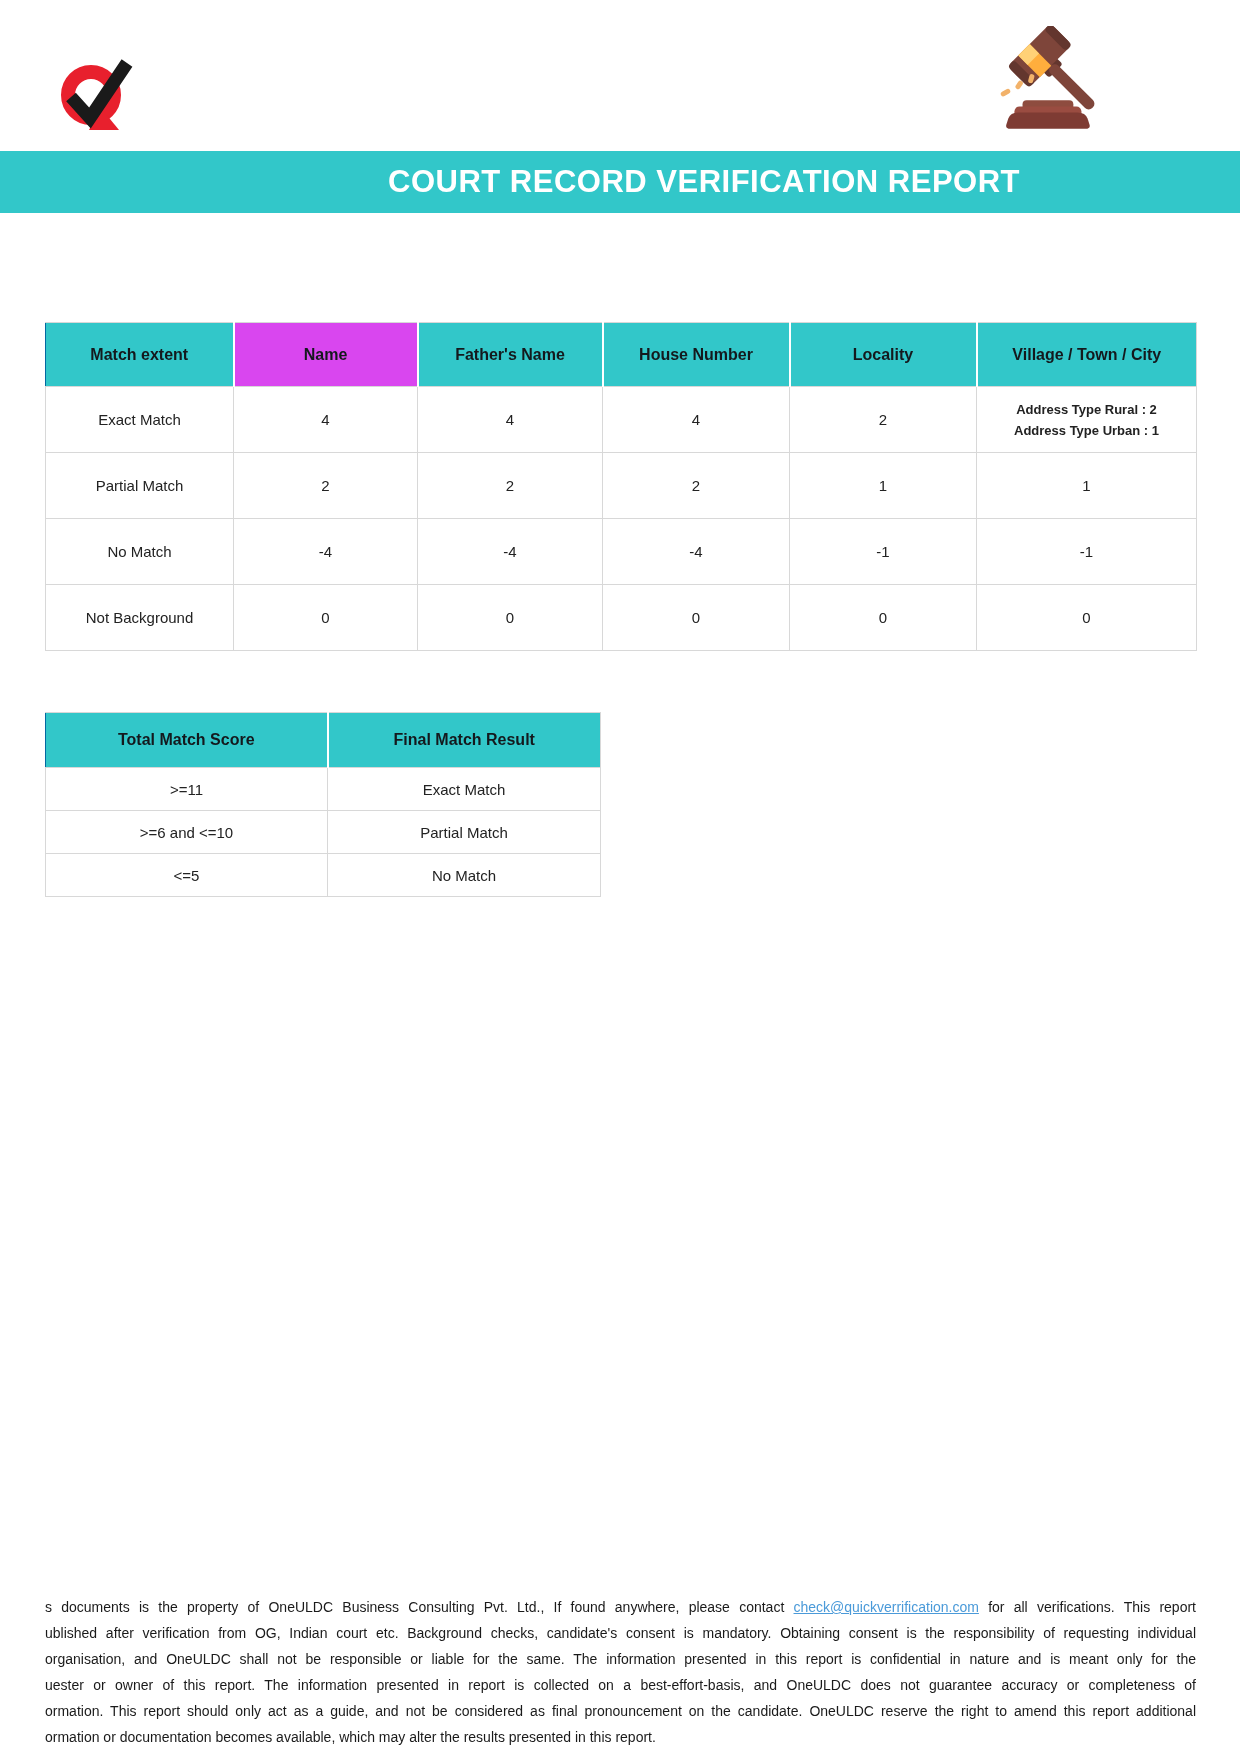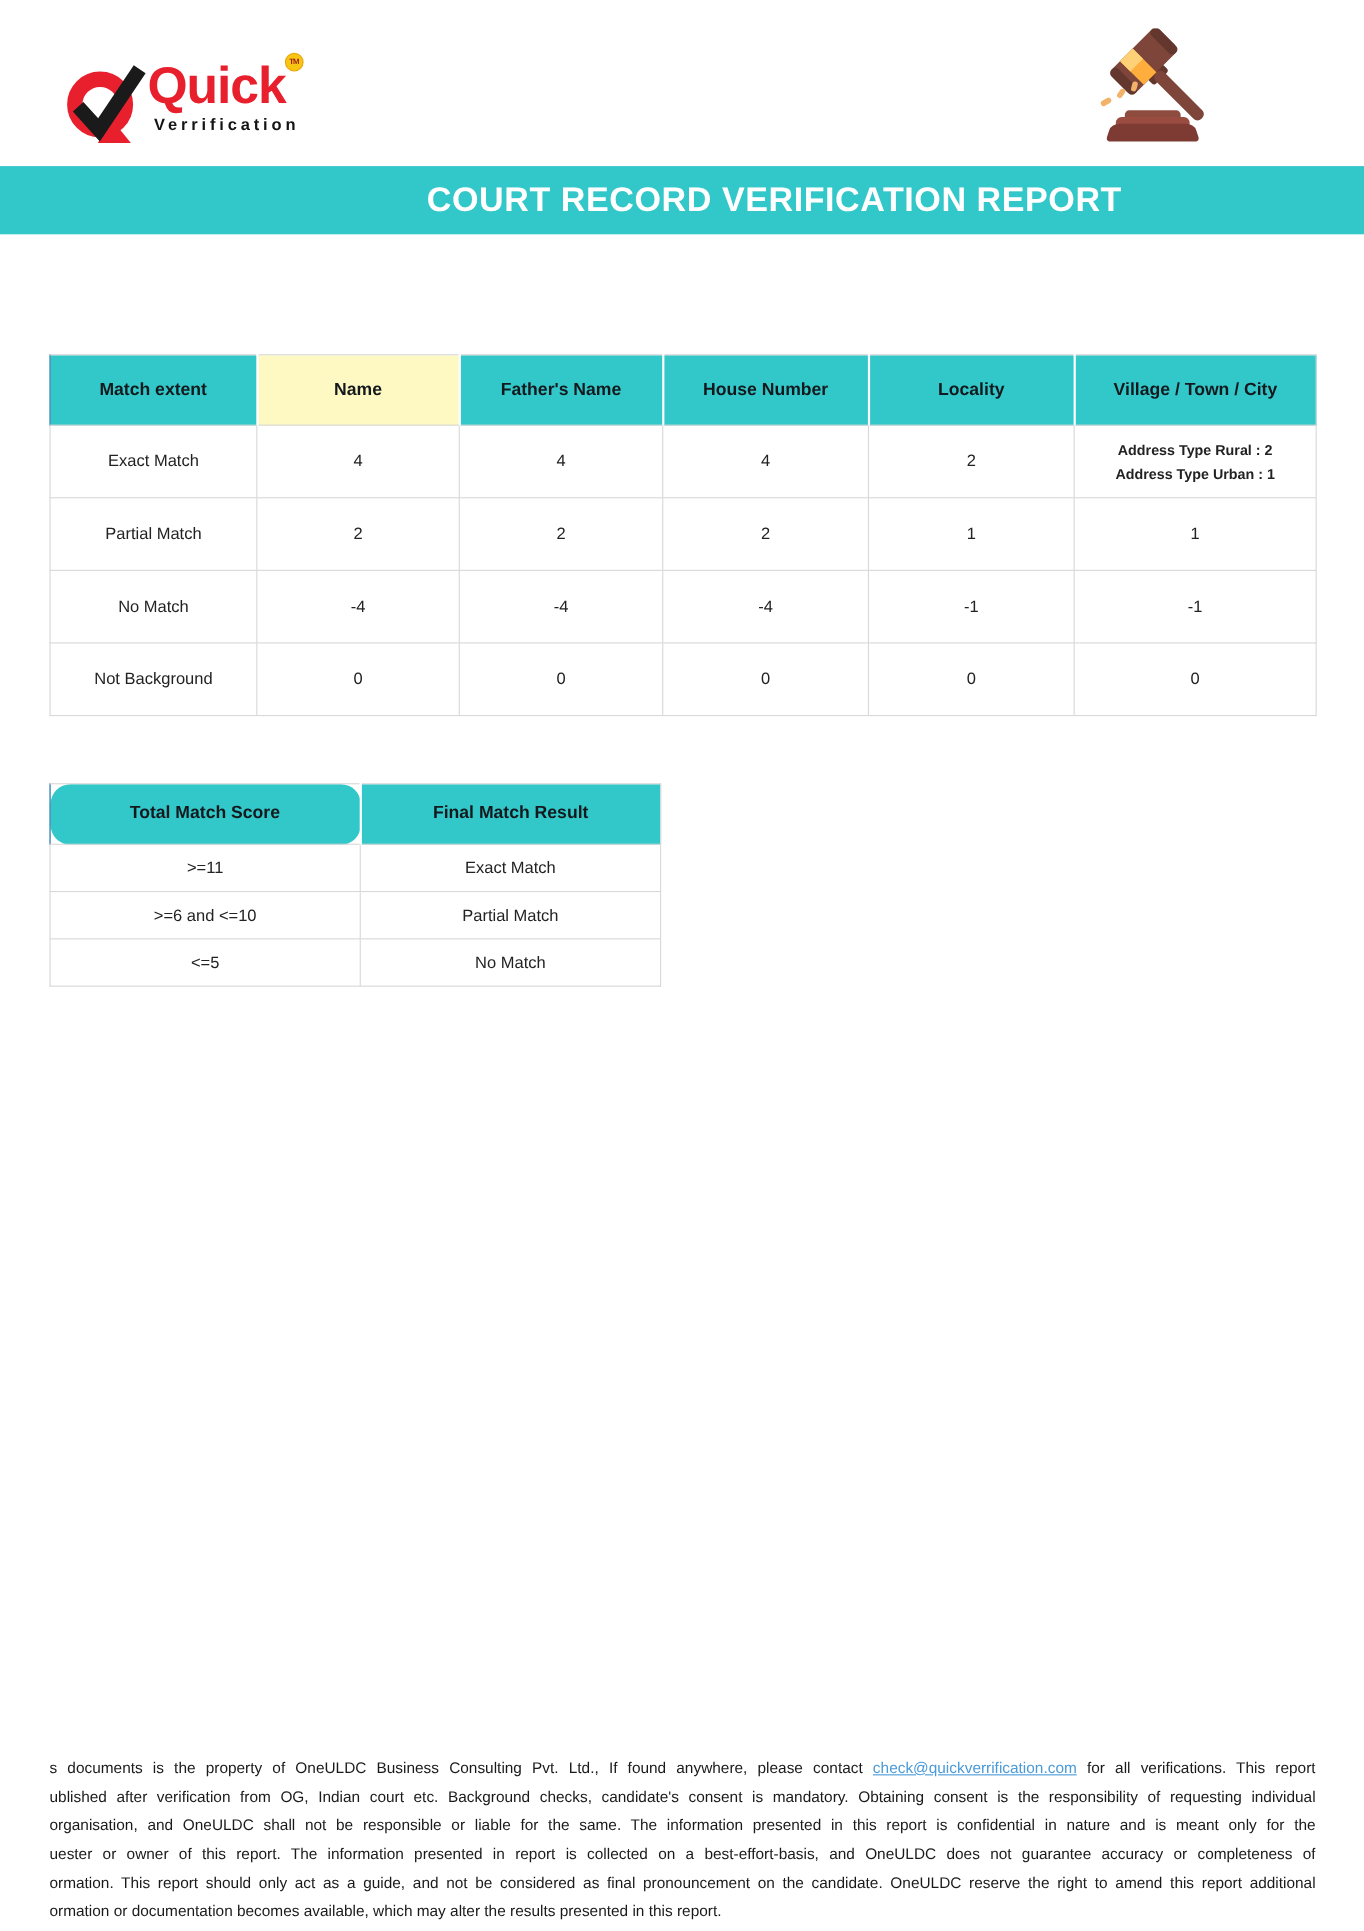--- a/index.html
+++ b/index.html
@@ -55,27 +55,20 @@
 <body>
 
 <div class="page">
 
   <div class="logo">
     <svg class="logo-mark" viewBox="0 0 74 78">
       <circle cx="31" cy="41" r="23" fill="none" stroke="#e8202d" stroke-width="14"></circle>
       <polygon points="41,54 59,76 29,76" fill="#e8202d"></polygon>
       <path d="M 11 43 L 30 64 L 67 9" fill="none" stroke="#1a1a1a" stroke-width="13" stroke-linejoin="miter"></path>
     </svg>
-    <div class="logo-text">
-      <div class="logo-brand" style="position:relative; display:inline-block;">
-        <span>Quick</span>
-        <span class="tm-badge">TM</span>
-      </div>
-      <div class="logo-tag">Verrification</div>
-    </div>
   </div>
 
   <svg class="gavel" viewBox="0 0 126 106">
     <g transform="rotate(-45 63 40)">
       <rect x="54" y="36" width="19" height="9" rx="3" fill="#63362e"></rect>
       <rect x="58" y="38" width="11" height="58" rx="5" fill="#7e453a"></rect>
       <rect x="33" y="8" width="60" height="30" rx="6" fill="#7e453a"></rect>
       <rect x="48" y="8" width="16" height="30" fill="#ffae3d"></rect>
       <rect x="48" y="8" width="16" height="13" fill="#ffd177"></rect>
       <rect x="33" y="8" width="9" height="30" rx="4" fill="#63362e"></rect>
@@ -99,21 +92,21 @@
       <col style="width:188px">
         <col style="width:184px">
         <col style="width:185px">
       <col style="width:187px">
         <col style="width:187px">
         <col style="width:220px">
     </colgroup>
     <thead>
       <tr>
         <th style="background:#32c7c9;">Match extent</th>
-        <th style="background:#fef9c3;">Name</th>
+        <th style="background:#d946ef;">Name</th>
         <th style="background:#32c7c9;">Father's Name</th>
         <th style="background:#32c7c9;">House Number</th>
         <th style="background:#32c7c9;">Locality</th>
         <th style="background:#32c7c9;">Village / Town / City</th>
       </tr>
     </thead>
     <tbody>
       <tr>
         <td>Exact Match</td>
         <td>4</td>
@@ -152,21 +145,21 @@
     </tbody>
   </table>
 
   <table class="score-table">
     <colgroup>
         <col style="width:282px">
         <col style="width:273px">
       </colgroup>
     <thead>
       <tr>
-        <th style="background:#32c7c9;border-radius:18px;">Total Match Score</th>
+        <th style="background:#32c7c9;">Total Match Score</th>
         <th style="background:#32c7c9;">Final Match Result</th>
       </tr>
     </thead>
     <tbody>
       <tr>
         <td>&gt;=11</td>
         <td>Exact Match</td>
       </tr>
       <tr>
         <td>&gt;=6 and &lt;=10</td>

